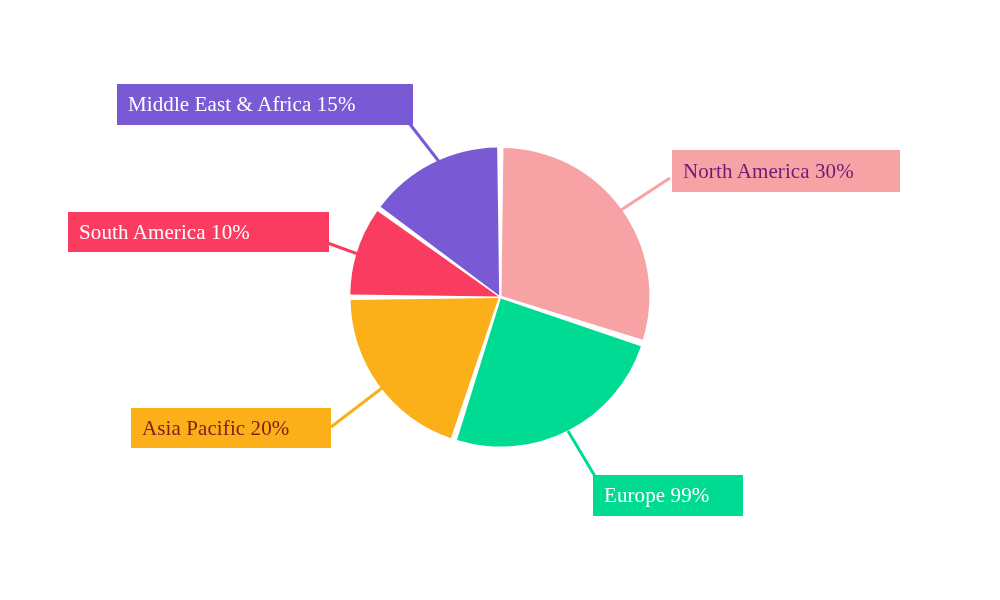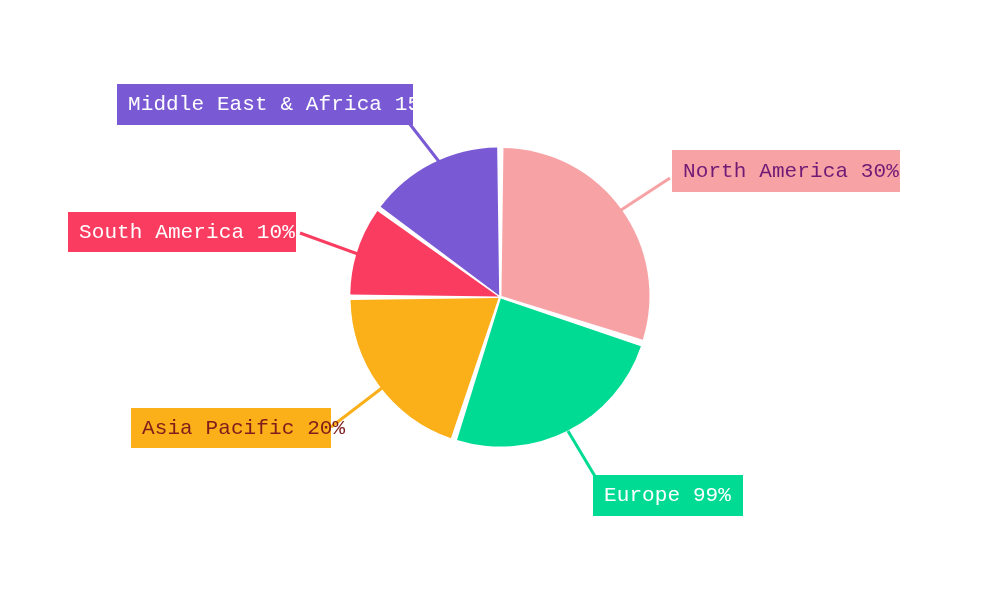--- a/index.html
+++ b/index.html
@@ -24,21 +24,21 @@
     width: 1000px;
     height: 600px;
     display: block;
   }
   .slice-label {
     position: absolute;
     box-sizing: border-box;
     display: flex;
     align-items: center;
     color: #ffffff;
-    font-family: Liberation Mono, monospace;
+    font-family: Liberation Serif, serif;
     font-size: 21px;
     line-height: 1;
     white-space: nowrap;
     padding: 0 11px;
     letter-spacing: 0.1px;
   }
 </style>
 </head>
 <body>
 
@@ -58,17 +58,17 @@
         <path d="M 498.5437694101251 298.05801345412647 L 450.91 438.18 A 148 148 0 0 1 350.56 300.06 Z" fill="#fbaf19"></path>
         <path d="M 498.28809827066874 296.44376941012507 L 350.30 294.44 A 148 148 0 0 1 377.39 211.08 Z" fill="#fa3c60"></path>
         <path d="M 499.1828171004688 295.39618825646096 L 380.63 206.79 A 148 148 0 0 1 497.18 147.41 Z" fill="#7a5ad4"></path>
       </g>
   </svg>
 
   <div id="labels-layer">
       <div class="slice-label" style="left: 672px; top: 150px; width: 228px; height: 42px; background: rgb(247, 163, 166); color: #701a75;">North America 30%</div>
       <div class="slice-label" style="left: 593px; top: 475px; width: 150px; height: 41px; background: rgb(0, 219, 147); color: rgb(255, 255, 255);">Europe 99%</div>
       <div class="slice-label" style="left: 131px; top: 408px; width: 200px; height: 40px; background: rgb(251, 175, 25); color: #7f1d1d;">Asia Pacific 20%</div>
-      <div class="slice-label" style="left: 68px; top: 212px; width: 228px; height: 40px; background: rgb(250, 60, 96); color: rgb(255, 255, 255);">South America 10%</div>
+      <div class="slice-label" style="left: 68px; top: 212px; width: 261px; height: 40px; background: rgb(250, 60, 96); color: rgb(255, 255, 255);">South America 10%</div>
       <div class="slice-label" style="left: 117px; top: 84px; width: 296px; height: 41px; background: rgb(122, 90, 212); color: rgb(255, 255, 255);">Middle East &amp; Africa 15%</div>
     </div>
 
 </div>
 
 </body></html>

